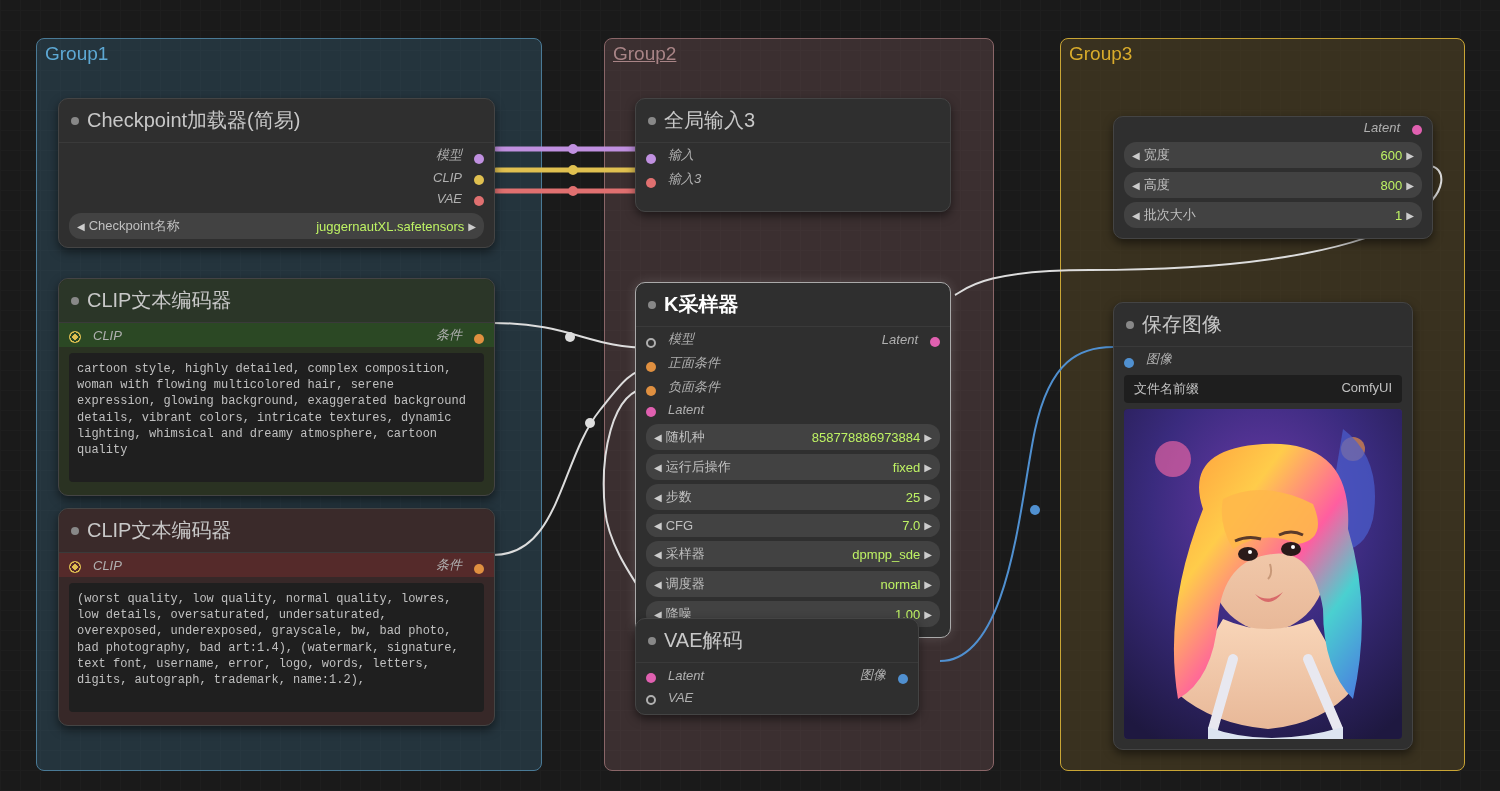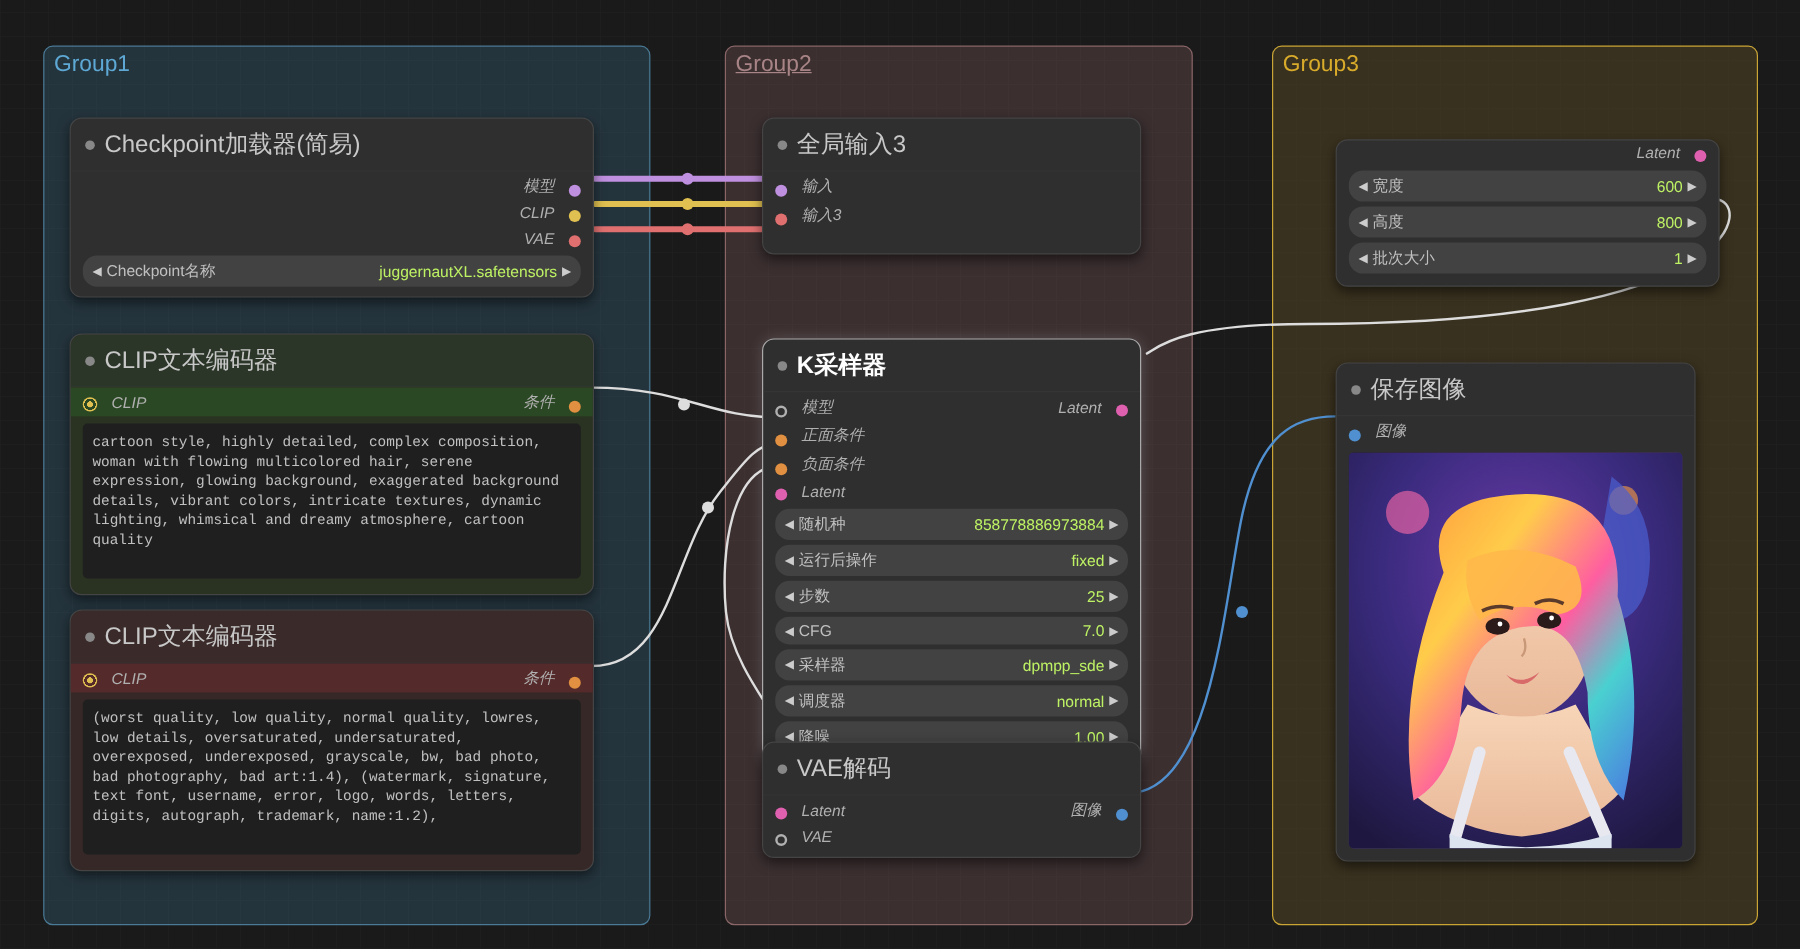--- a/index.html
+++ b/index.html
@@ -344,21 +344,21 @@
     </div>
   <div class="widget-row">
       <span class="arrow">◀</span>
       <span class="widget-label">降噪</span>
       <span class="widget-value">1.00</span>
       <span class="arrow">▶</span>
     </div>
   <div style="height:6px"></div>
 </div>
 
-<div class="node" style="left:635px; top:618px; width:316px;">
+<div class="node" style="left:635px; top:618px; width:284px;">
   <div class="node-header">
     <span class="dot"></span>
     <span class="node-title">VAE解码</span>
   </div>
   <div class="port-row">
     <span class="port-left">
         <span class="port-dot c-magenta"></span>
         <span>Latent</span>
       </span>
     <span class="port-right">
@@ -407,20 +407,24 @@
 <div class="node" style="left:1113px; top:302px; width:300px;">
   <div class="node-header">
     <span class="dot"></span>
     <span class="node-title">保存图像</span>
   </div>
   <div class="port-row">
     <span class="port-left">
         <span class="port-dot c-blue"></span>
         <span>图像</span>
       </span>
+  </div>
+  <div class="text-input-row">
+    <span>文件名前缀</span>
+    <span>ComfyUI</span>
   </div>
   <div class="preview-img">
     <svg width="100%" height="100%" viewBox="0 0 280 330" preserveAspectRatio="xMidYMid slice">
       <defs>
         <radialGradient id="bg" cx="50%" cy="30%" r="80%">
           <stop offset="0%" stop-color="#6b3aa8"></stop>
           <stop offset="50%" stop-color="#3a2b7e"></stop>
           <stop offset="100%" stop-color="#1e1840"></stop>
         </radialGradient>
         <linearGradient id="hair1" x1="0" y1="0" x2="1" y2="1">

